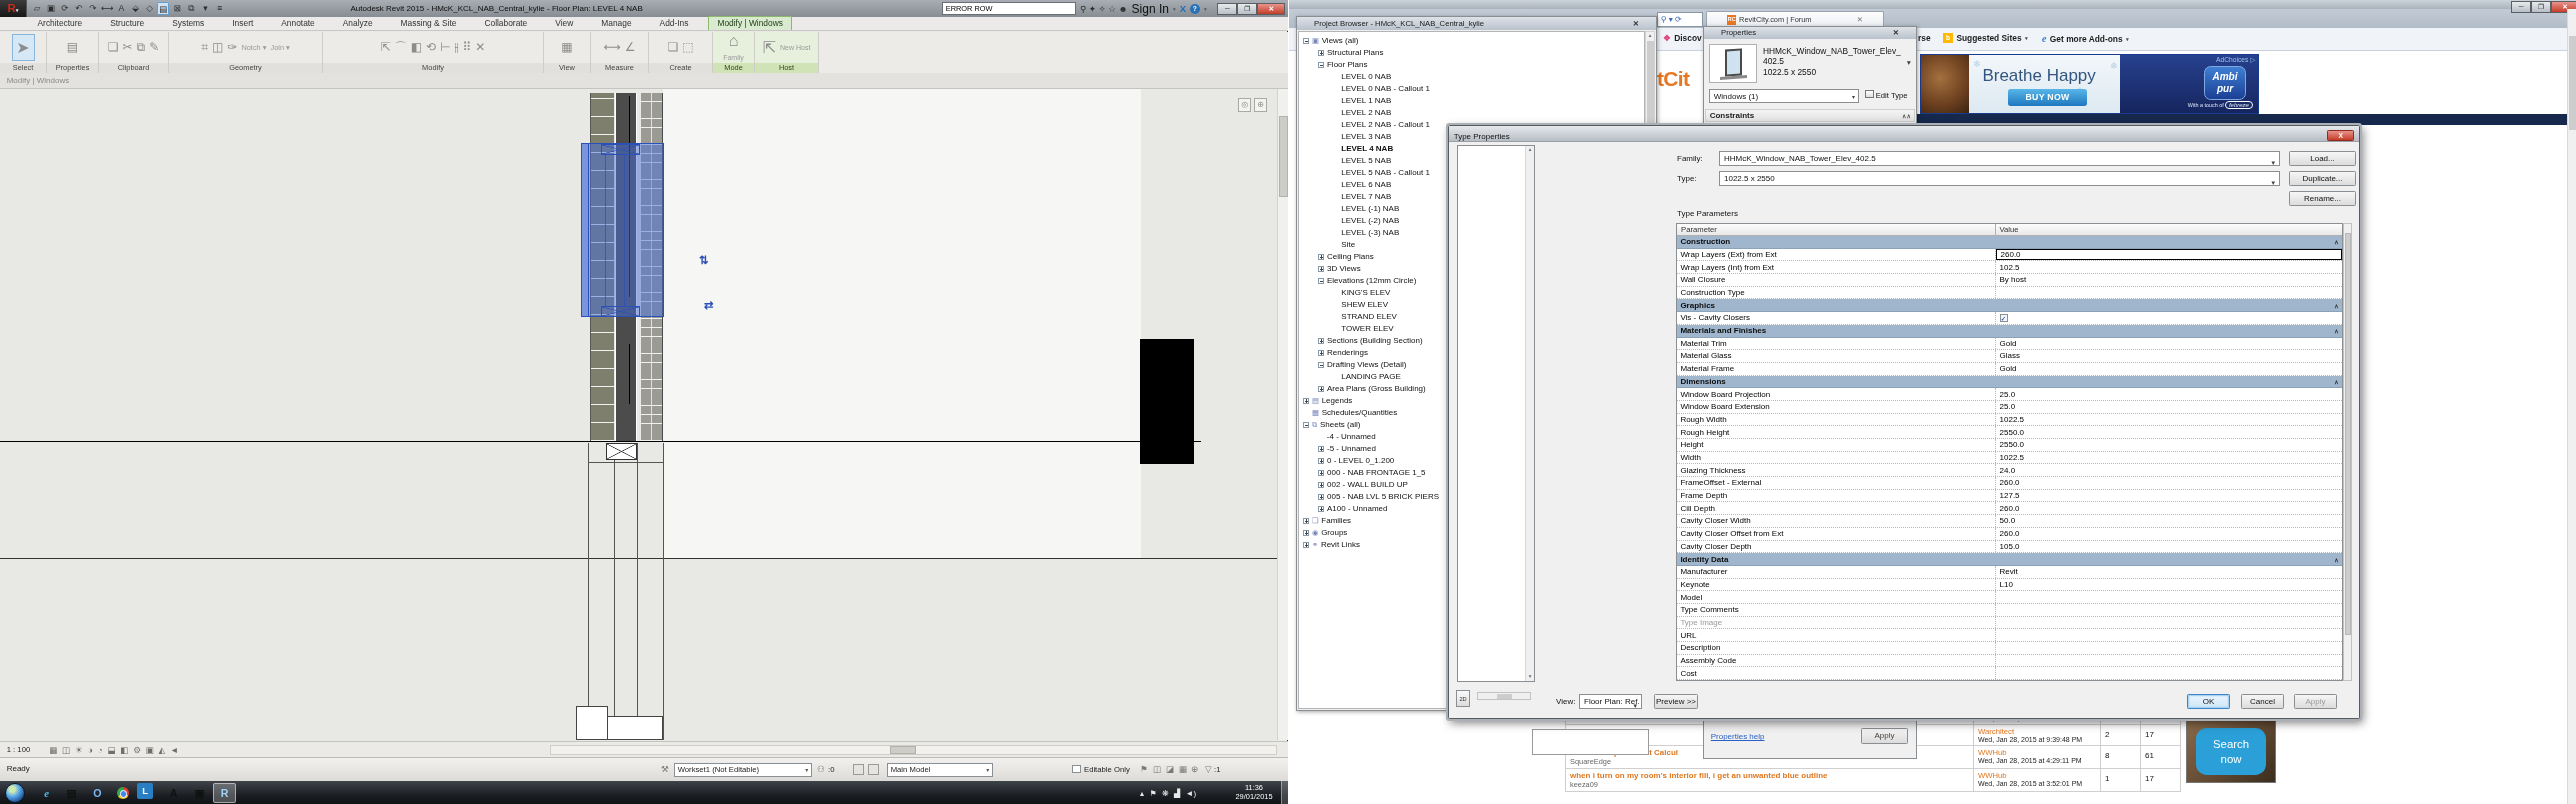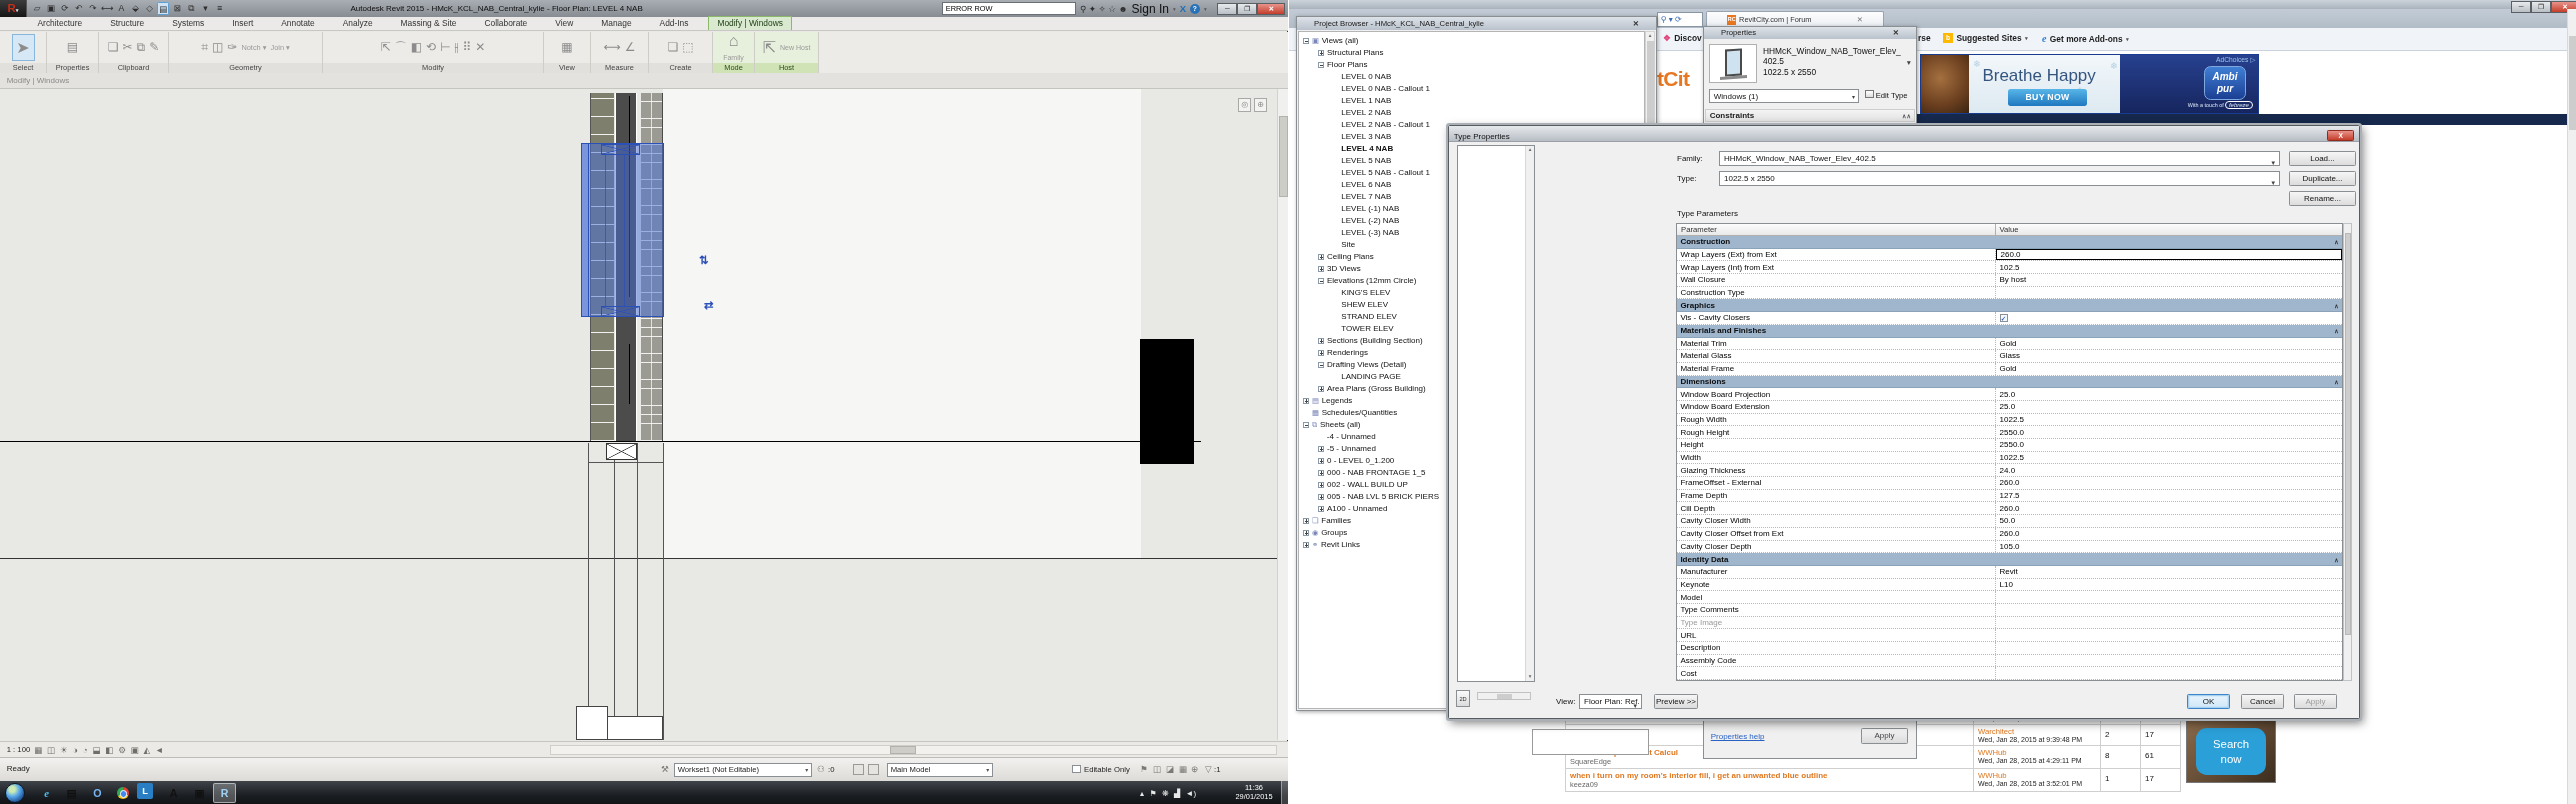--- a/index.html
+++ b/index.html
@@ -48,21 +48,21 @@
   .brick{position:absolute;left:641px;top:4px;width:21.5px;height:348px;background-color:#9b9b94;background-image:repeating-linear-gradient(0deg,rgba(255,255,255,.85) 0 0.7px,transparent 0.7px 8.7px),linear-gradient(90deg,transparent 0 10px,rgba(255,255,255,.7) 10px 10.7px,transparent 10.7px);border-right:0.7px solid #4a4a4a}
   .cline{position:absolute;background:#000}
   .xbox{border:0.7px solid #2b50b8;background:linear-gradient(to top right,transparent calc(50% - 0.7px),#2b50b8 50%,transparent calc(50% + 0.7px)),linear-gradient(to bottom right,transparent calc(50% - 0.7px),#2b50b8 50%,transparent calc(50% + 0.7px))}
   .xbox.dark{border-color:#333;background-color:#fff;background-image:linear-gradient(to top right,transparent calc(50% - 0.7px),#333 50%,transparent calc(50% + 0.7px)),linear-gradient(to bottom right,transparent calc(50% - 0.7px),#333 50%,transparent calc(50% + 0.7px))}
   .flip{position:absolute;color:#2b50b8;font-size:11.4px;font-weight:bold}
   .navsq{position:absolute;width:13.4px;height:13.4px;border:0.7px solid #a8a8a4;background:#f3f3f1;color:#8a8a86;text-align:center;line-height:12px;font-size:8px}
   .vscroll{position:absolute;right:0;top:0;width:11.4px;height:651px;background:#f0f0ee;border-left:0.7px solid #d4d2ce}
   .vthumb{position:absolute;left:1.3px;width:8.7px;background:#cdcdc8;border:0.7px solid #b3b3ae}
   
   #rv-viewbar{position:absolute;left:0;top:741px;width:1288px;height:16px;background:#eceae6;border-top:0.7px solid #c6c4bf;display:flex;align-items:center;gap:4px;padding-left:6.7px}
-  .vscale{font-size:7.7px;color:#222;margin-right:0}
+  .vscale{font-size:7.7px;color:#222;margin-right:15px}
   .vico{color:#6f6f6a;font-size:8.7px}
   .vtrack{position:absolute;left:550px;top:2.7px;width:727px;height:10.7px;background:#f2f1ee;border:0.7px solid #d0cec9}
   .vtrack .thumb{position:absolute;left:339px;top:0.7px;width:25.5px;height:8px;background:#cfcdc8;border:0.7px solid #b3b1ac}
   #rv-status{position:absolute;left:0;top:757px;width:1288px;height:24px;background:linear-gradient(#f2f1ef,#dddbd7);border-top:0.7px solid #bdbbb6}
   .ready{position:absolute;left:6.7px;top:6px;color:#1a1a1a}
   .stat-sel{position:absolute;height:14px;background:#fff;border:0.7px solid #8a8f94;font-size:7.7px;color:#222;line-height:12.7px;padding:0 2.7px;top:4.7px}
   .stat-sel .car{float:right;color:#555;font-size:6px;margin-top:0.7px}
   .stico{position:absolute;top:6px;color:#7a7a76;font-size:8.7px}
   .stxt{position:absolute;top:6.7px;font-size:7.7px;color:#222}
   .chkbox{position:absolute;top:6.7px;width:8.7px;height:8.7px;border:0.7px solid #8a8f94;background:#fff}

